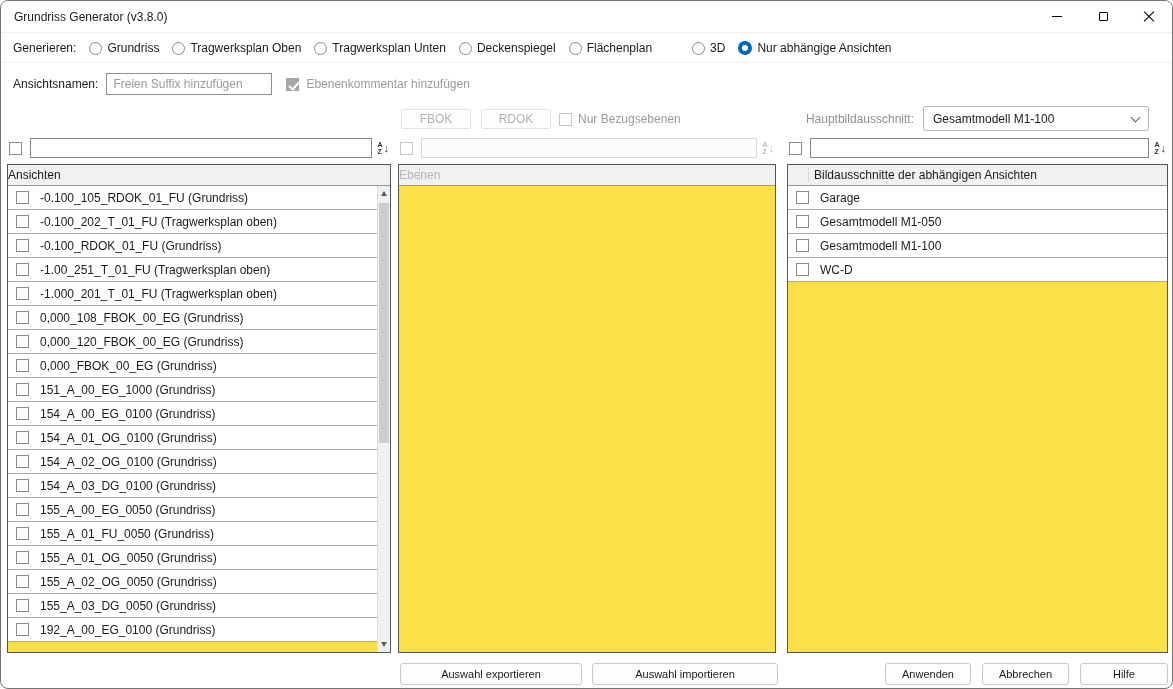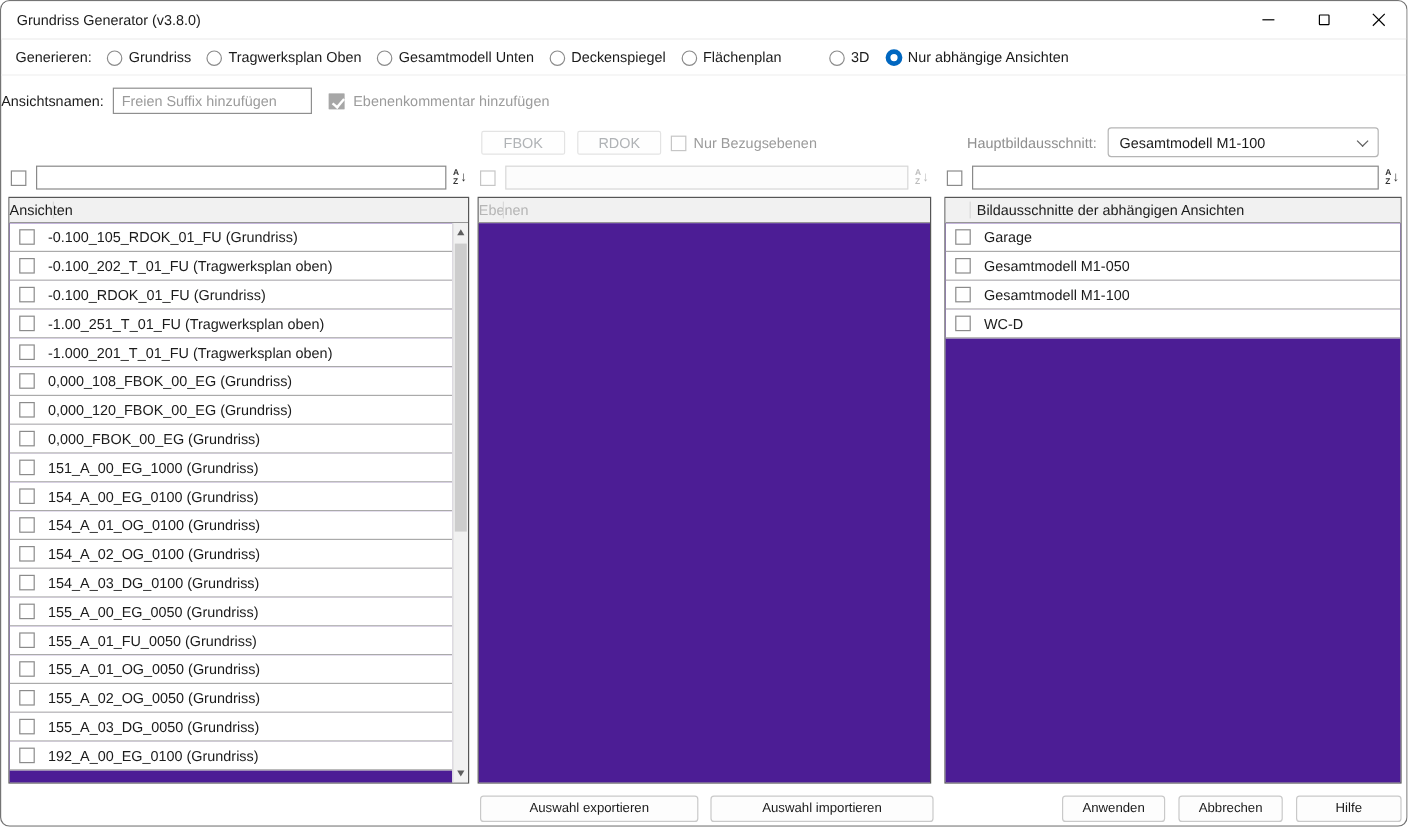--- a/index.html
+++ b/index.html
@@ -20,21 +20,21 @@
 
   
   .row-generate{position:absolute;top:33px;left:0;width:100%;height:29px;display:flex;align-items:center;padding-left:12px;border-bottom:1px solid #f0f0f0}
   .gen-label{margin-right:13px}
   .radio-opt{display:inline-flex;align-items:center;margin-right:13px;white-space:nowrap}
   .radio{width:13px;height:13px;border-radius:50%;border:1px solid #8b8b8b;background:#fff;margin-right:5px;flex:0 0 auto}
   .radio.checked{width:14px;height:14px;border:4px solid #0067c0}
   .gap-left{margin-left:27px}
 
   
-  .row-names{position:absolute;top:70px;left:0;width:100%;height:26px;display:flex;align-items:center;}
+  .row-names{position:absolute;top:70px;left:0;width:100%;height:26px;display:flex;align-items:center;padding-left:12px}
   .names-label{margin-right:8px}
   .suffix-input{width:166px;height:22px;border:1px solid #8f8f8f;padding:0 6px;font:12px "Liberation Sans",sans-serif;color:#3b82f6;background:#fff}
   .suffix-input::placeholder{color:#9b9b9b;opacity:1}
   .cb{width:13px;height:13px;border:1px solid #8b8b8b;background:#fff;flex:0 0 auto;position:relative}
   .cb.disabled{border-color:#c6c6c6}
   .cb.checked-disabled{background:#a7a7a7;border-color:#a7a7a7}
   .cb.checked-disabled::after{content:"";position:absolute;left:4px;top:1px;width:4px;height:8px;border:solid #fff;border-width:0 2px 2px 0;transform:rotate(40deg)}
   .lbl-disabled{color:#9b9b9b}
   .names-cb{margin-left:14px;margin-right:7px}
 
@@ -64,21 +64,21 @@
 
   
   .panel{position:absolute;top:163px;height:489px;background:#fff;border:1px solid #565656}
   .p-left{left:6px;width:384px}
   .p-mid{left:397px;width:378px}
   .p-right{left:786px;width:381px}
   .hdr{position:relative;height:21px;background:#f1f1f1;border-bottom:1px solid #979797;display:flex;align-items:center}
   .hdr .sep{position:absolute;top:3px;bottom:3px;width:1px;background:#d9d9d9}
   .hdr-text{white-space:nowrap}
   .hdr-text.dim{color:#b5b5b5}
-  .pbody{position:absolute;top:21px;left:0;right:0;bottom:0;overflow:hidden;background:#4c1d95}
+  .pbody{position:absolute;top:21px;left:0;right:0;bottom:0;overflow:hidden;background:#fde047}
   .pbody.with-sb{right:13px}
   .lrow{height:24px;display:flex;align-items:center;padding-left:8px;border-bottom:1px solid #aaaaaa;background:#fff}
   .lrow .cb{margin-right:11px}
   .lrow .txt{white-space:nowrap;overflow:hidden}
 
   
   .sbar{position:absolute;top:21px;right:0;bottom:0;width:13px;background:#f1f1f1;border-left:1px solid #dcdcdc}
   .sb-up{position:absolute;top:5px;left:3px;width:0;height:0;border-left:3px solid transparent;border-right:3px solid transparent;border-bottom:5px solid #5e5e5e}
   .sb-down{position:absolute;bottom:5px;left:3px;width:0;height:0;border-left:3px solid transparent;border-right:3px solid transparent;border-top:5px solid #5e5e5e}
   .sb-thumb{position:absolute;left:1px;right:1px;top:17px;height:240px;background:#cdcdcd}
@@ -120,21 +120,21 @@
         <span>Grundriss</span>
       </label>
 
       <label class="radio-opt">
         <span class="radio"></span>
         <span>Tragwerksplan Oben</span>
       </label>
 
       <label class="radio-opt">
         <span class="radio"></span>
-        <span>Gesamtmodell Unten</span>
+        <span>Tragwerksplan Unten</span>
       </label>
 
       <label class="radio-opt">
         <span class="radio"></span>
         <span>Deckenspiegel</span>
       </label>
 
       <label class="radio-opt">
         <span class="radio"></span>
         <span>Flächenplan</span>

